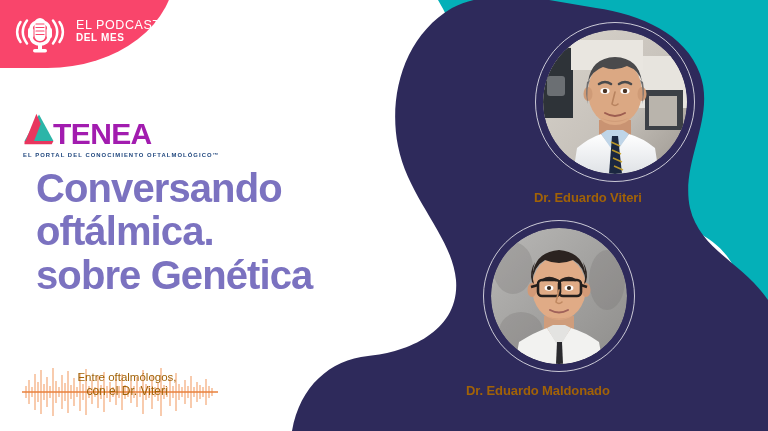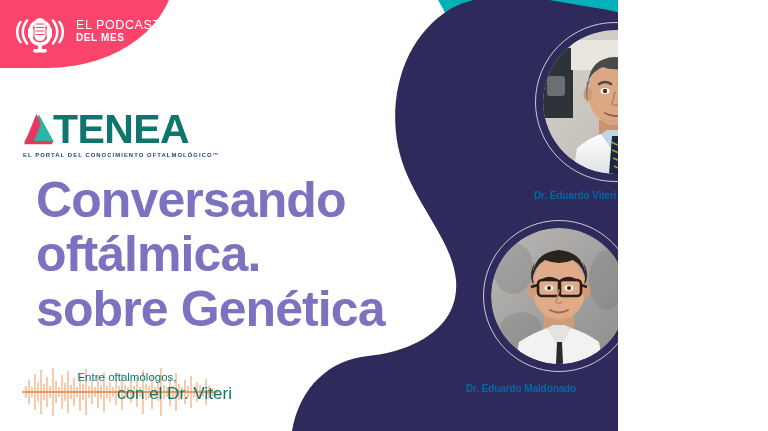--- a/index.html
+++ b/index.html
@@ -2,21 +2,21 @@
 <html><head>
 <meta charset="utf-8">
 <style>
   * { margin:0; padding:0; box-sizing:border-box; }
   html,body { width:768px; height:431px; overflow:hidden; }
   body {
     font-family:"Liberation Sans", sans-serif;
     background:#ffffff;
     position:relative;
   }
-  #stage { position:absolute; inset:0; width:618px; height:431px; overflow:hidden; background:#fff; }
+  #stage { position:absolute; inset:0; width:768px; height:431px; overflow:hidden; background:#fff; }
 
   
   .bg-svg { position:absolute; inset:0; width:768px; height:431px; }
 
   
   .podcast-banner{
     position:absolute; left:-40px; top:-30px;
     width:215px; height:98px;
     background:#F9456B;
     border-bottom-right-radius:130px 100px;
@@ -27,56 +27,56 @@
   .mic-wrap{ width:56px; height:50px; flex:none; position:relative; }
   .podcast-text{ margin-left:8px; color:#fff; line-height:1.12; padding-bottom:2px;}
   .podcast-text .l1{ font-size:12.5px; font-weight:400; letter-spacing:.6px;}
   .podcast-text .l2{ font-size:10px; font-weight:800; letter-spacing:.6px;}
 
   
   .logo-block{ position:absolute; left:22px; top:112px; z-index:6; }
   .logo-row{ display:flex; align-items:flex-end; }
   .logo-tri{ width:34px; height:34px; margin-right:-3px; margin-bottom:1px;}
   .logo-word{
-    font-size:41px; font-weight:800; color:#0f766e;
+    font-size:30px; font-weight:800; color:#a21caf;
     letter-spacing:-0.6px; line-height:0.82; font-family:"Liberation Sans", sans-serif;
   }
   .logo-tag{
     font-size:5.9px; color:#20477E; letter-spacing:1.05px;
     font-weight:700; margin-top:5px; margin-left:1px; white-space:nowrap;
   }
 
   
   .headline{
     position:absolute; left:36px; top:167px; z-index:6;
-    color:#7B72C0; font-size:50px; font-weight:800;
-    line-height:1.085; letter-spacing:-0.9px; max-width:390px;margin-top:6px;
+    color:#7B72C0; font-size:40px; font-weight:800;
+    line-height:1.085; letter-spacing:-0.9px; max-width:390px;
   }
 
   
   .wave-block{ position:absolute; left:22px; top:360px; width:210px; height:62px; z-index:6; }
   .wave-svg{ position:absolute; left:0; top:0; width:210px; height:62px; }
   .wave-text{
     position:absolute; left:0; top:10px; width:210px;
-    text-align:center; color:#0f766e; line-height:1.22;
+    text-align:center; color:#a16207; line-height:1.22;
     font-family:"Liberation Sans", sans-serif;
   }
   .wave-text .w1{ font-size:11.5px; font-weight:400; }
-  .wave-text .w2{ font-size:17px; font-weight:400;text-align:right; }
+  .wave-text .w2{ font-size:12px; font-weight:400; }
   .ring{
     position:absolute; border-radius:50%; border:1.4px solid rgba(255,255,255,.75);
     z-index:7; pointer-events:none;
   }
   .photo{ position:absolute; border-radius:50%; overflow:hidden; z-index:8; }
   .photo svg{ display:block; }
 
   
   .name{
-    position:absolute; color:#0369a1; font-weight:800;
-    font-size:10px; letter-spacing:-0.1px; z-index:9; white-space:nowrap;
+    position:absolute; color:#a16207; font-weight:800;
+    font-size:13px; letter-spacing:-0.1px; z-index:9; white-space:nowrap;
   }
   #name-viteri{ left:534px; top:190px; }
   #name-maldonado{ left:466px; top:383px; }
 </style>
 </head>
 <body>
 
 <div id="stage">
 
   <svg class="bg-svg" viewBox="0 0 768 431" preserveAspectRatio="none">

